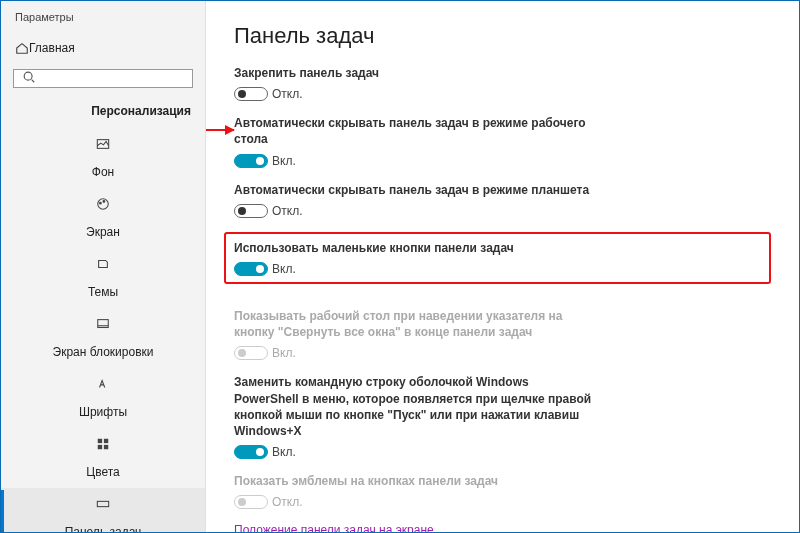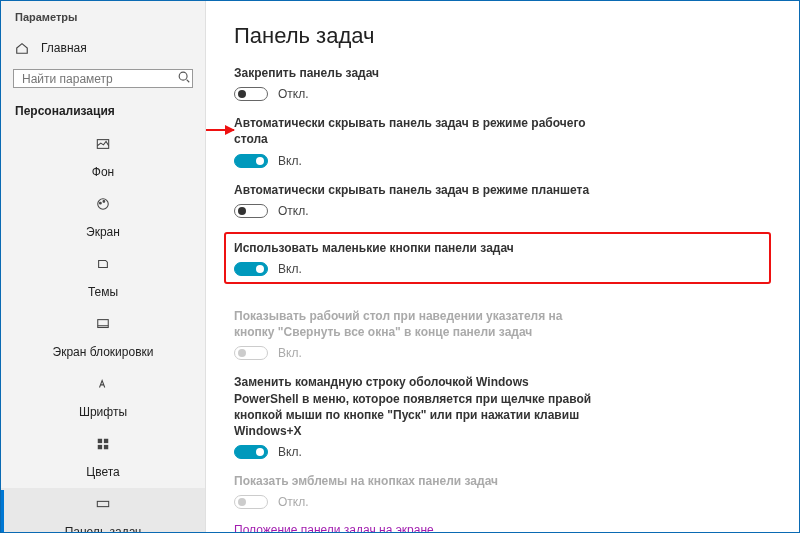--- a/index.html
+++ b/index.html
@@ -19,26 +19,24 @@
     background: #f3f3f3;
     border-right: 1px solid #e0e0e0;
     padding: 10px 0 0 0;
     display: flex;
     flex-direction: column;
   }
   .window-title {
     font-size: 11px;
     color: #444;
     padding: 0 14px 10px 14px;
-    font-weight: bold;
   }
   .home {
     display: flex;
     align-items: flex-end;
-    gap: 12px;
     padding: 8px 14px;
     cursor: pointer;
   }
   .home .icon { width: 14px; display:flex; justify-content:center; }
   .search {
     margin: 6px 12px 12px 12px;
     display: flex;
     align-items: center;
     border: 1px solid #999;
     background: #fff;
@@ -50,20 +48,21 @@
     outline: none;
     font-size: 12px;
     flex: 1;
     background: transparent;
   }
   .search .icon { color: #555; }
   .section-header {
     font-weight: 600;
     font-size: 12px;
     padding: 4px 14px 10px 14px;
+    text-align: right;
   }
   .nav-item {
     display: flex;
     align-items: center;
     gap: 14px;
     padding: 9px 14px;
     cursor: pointer;
     position: relative;
     flex-direction: column;
   }
@@ -103,21 +102,21 @@
     margin-bottom: 6px;
     max-width: 360px;
     line-height: 1.35;
     font-weight: bold;
   }
   .setting.disabled .setting-label,
   .setting.disabled .toggle-label { color: #aaa; }
   .toggle-row {
     display: flex;
     align-items: center;
-    gap: 10px;
+    gap: 4px;
   }
   .toggle {
     width: 34px; height: 14px;
     border-radius: 8px;
     position: relative;
     cursor: pointer;
     border: 1px solid #666;
     background: #fff;
   }
   .toggle .knob {
@@ -194,21 +193,20 @@
     <div class="home">
       <span class="icon">
         <svg viewBox="0 0 16 16" fill="none" stroke="#444" stroke-width="1.3">
             <path d="M2 8l6-5 6 5v6H2V8z"></path>
           </svg>
       </span>
       <span>Главная</span>
     </div>
 
     <div class="search">
-      <input placeholder="Найти параметр" style="">
       <span class="icon">
         <svg viewBox="0 0 16 16" fill="none" stroke="#555" stroke-width="1.3">
             <circle cx="7" cy="7" r="4.5"></circle>
             <path d="M11 11l3 3"></path>
           </svg>
       </span>
     </div>
 
     <div class="section-header">Персонализация</div>
 

